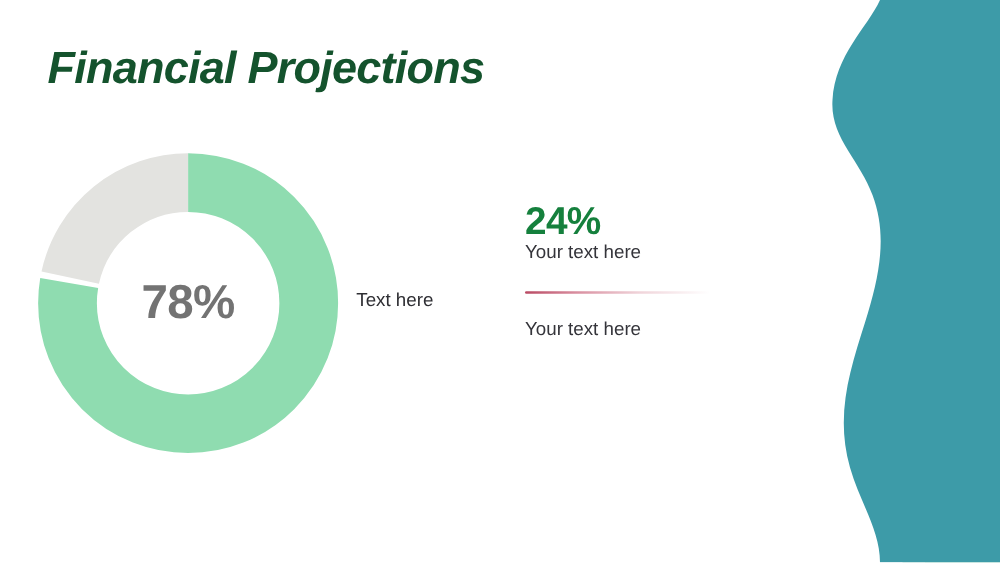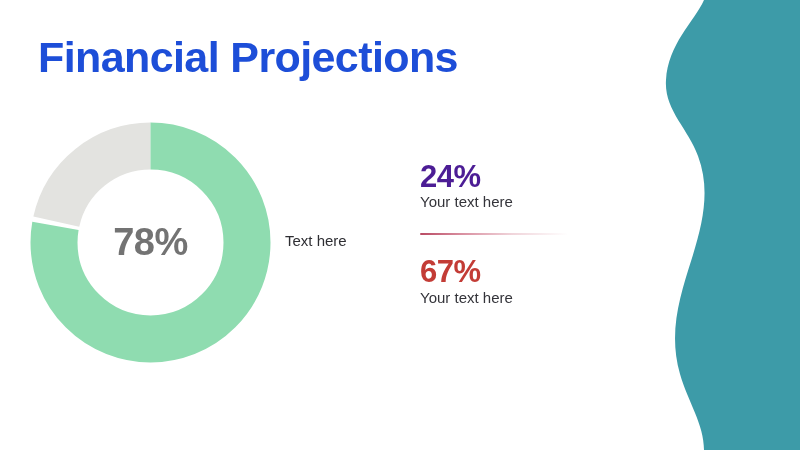--- a/index.html
+++ b/index.html
@@ -31,25 +31,26 @@
     width: 200px;
     height: 450px;
     pointer-events: none;
   }
 
   
   #title {
     position: absolute;
     left: 38px;
     top: 33px;
-    font-size: 43px;
+    font-size: 36px;
     font-weight: bold;
     letter-spacing: -0.6px;
-    color: #1d4ed8;
+    color: #14532d;
     white-space: nowrap;
+    font-style: italic;
   }
 
   
   #donut-wrap {
     position: absolute;
     left: 30px;
     top: 122px;
     width: 241px;
     height: 241px;
   }
@@ -137,26 +138,25 @@
       <circle cx="120.5" cy="120.5" r="96.5" fill="none" stroke="#8fdcb0" stroke-width="47" stroke-dasharray="470.73535807140746 135.5920240714226" stroke-dashoffset="0" transform="rotate(-90 120.5 120.5)"></circle>
     </svg>
     <div id="donut-center-label" style="color: #737373;">78%</div>
   </div>
 
   <div id="donut-caption">Text here</div>
 
   <div id="stats">
 
     <div>
-      <div class="stat-value" style="color: #4c1d95;">24%</div>
+      <div class="stat-value" style="color: #15803d;">24%</div>
       <div class="stat-label">Your text here</div>
     </div>
 
     <div id="stat-divider"></div>
 
     <div>
-      <div class="stat-value" style="color: rgb(195, 60, 54);">67%</div>
       <div class="stat-label">Your text here</div>
     </div>
 
   </div>
 
 </div>
 
 </body></html>

